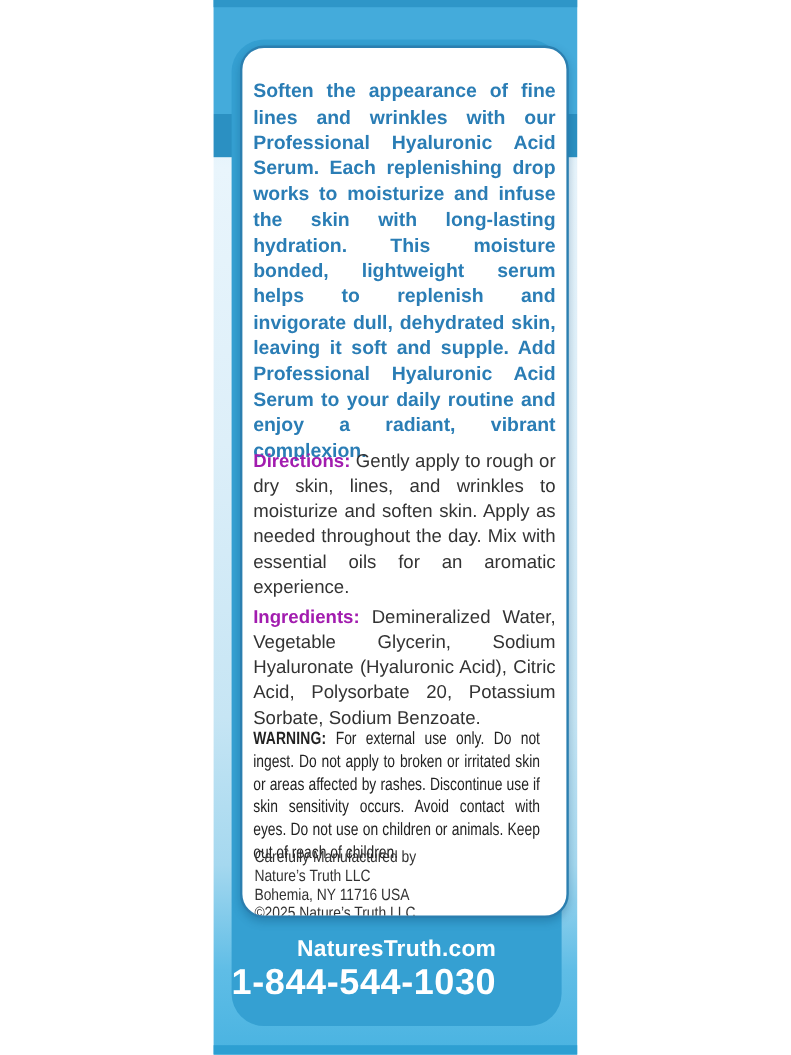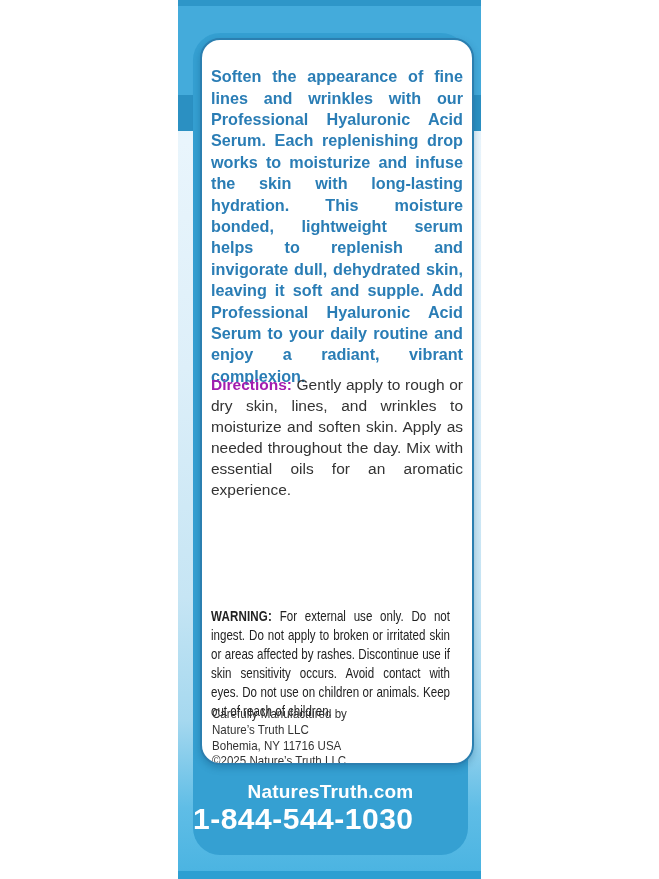--- a/index.html
+++ b/index.html
@@ -78,20 +78,21 @@
   <div class="band1"></div>
   <div class="topline"></div>
   <div class="band2"></div>
   <div class="frame"></div>
 
   <div class="card">
     <p class="lead">Soften the appearance of fine lines and wrinkles with our Professional Hyaluronic Acid Serum. Each replenishing drop works to moisturize and infuse the skin with long-lasting hydration. This moisture bonded, lightweight serum helps to replenish and invigorate dull, dehydrated skin, leaving it soft and supple. Add Professional Hyaluronic Acid Serum to your daily routine and enjoy a radiant, vibrant complexion.</p>
 
     <p class="para directions"><b>Directions:</b><span> Gently apply to rough or dry skin, lines, and wrinkles to moisturize and soften skin. Apply as needed throughout the day. Mix with essential oils for an aromatic experience.</span></p>
 
+    <p class="para ingredients"><b>Ingredients:</b><span> Demineralized Water, Vegetable Glycerin, Sodium Hyaluronate (Hyaluronic Acid), Citric Acid, Polysorbate 20, Potassium Sorbate, Sodium Benzoate.</span></p>
 
     <p class="warning"><b>WARNING:</b><span> For external use only. Do not ingest. Do not apply to broken or irritated skin or areas affected by rashes. Discontinue use if skin sensitivity occurs. Avoid contact with eyes. Do not use on children or animals. Keep out of reach of children.</span></p>
 
     <div class="mfr">
       <div>Carefully Manufactured by</div>
       <div>Nature’s Truth LLC</div>
       <div>Bohemia, NY 11716 USA</div>
       <div>©2025 Nature’s Truth LLC</div>
     </div>
   </div>

